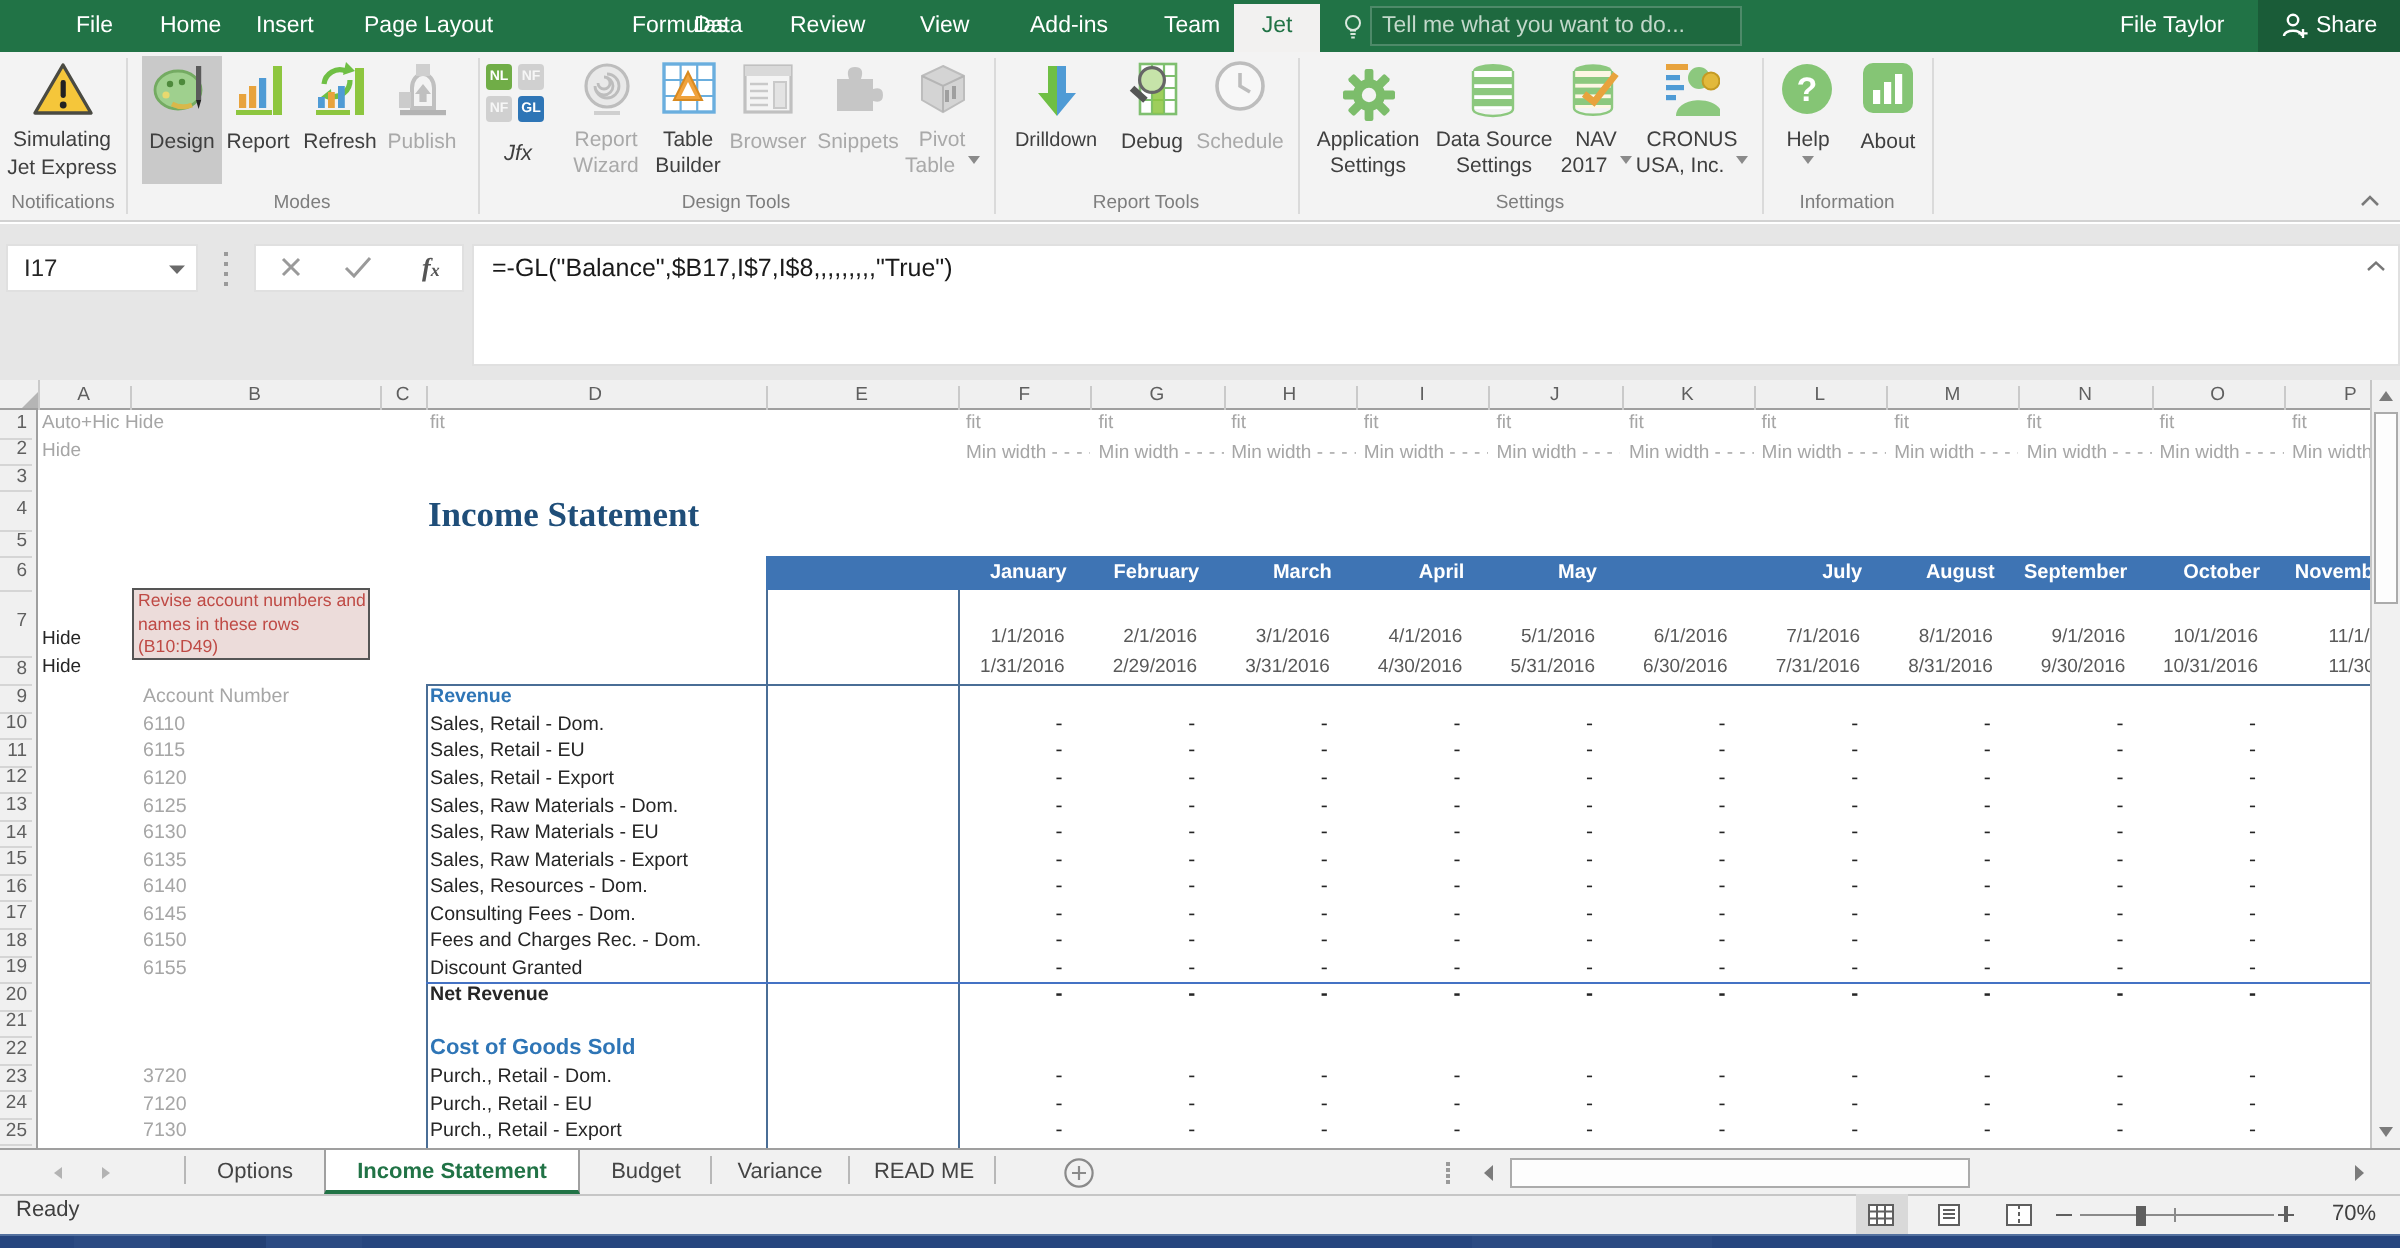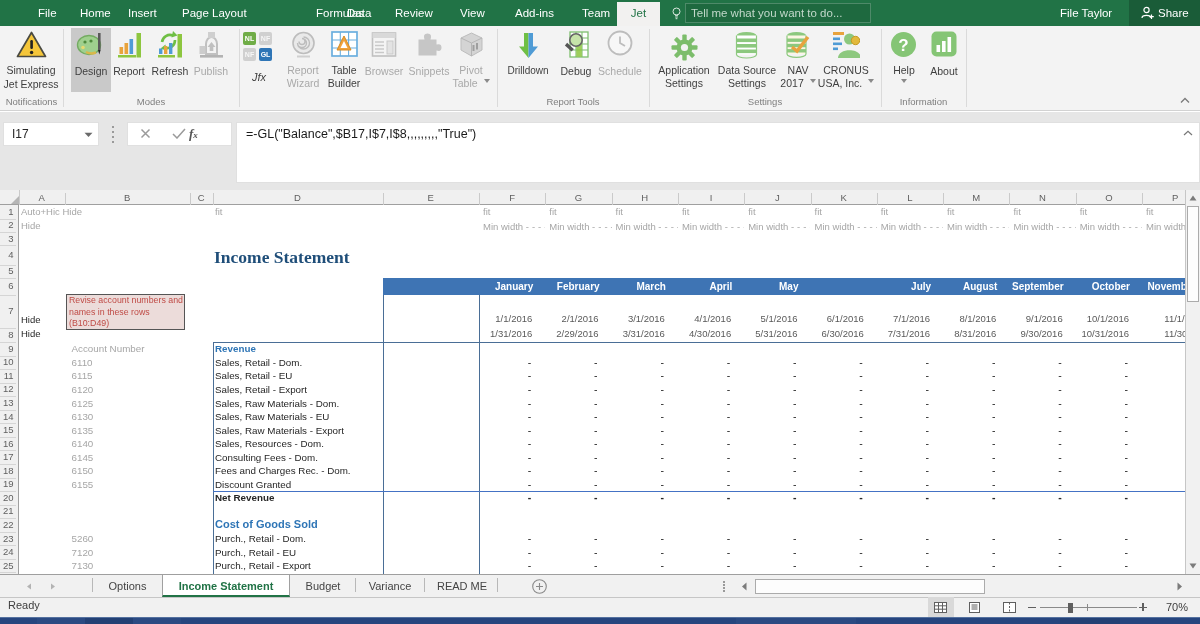--- a/index.html
+++ b/index.html
@@ -43,20 +43,21 @@
 <div class="abs" style="left:1158px;top:6px;height:14px;line-height:14px;font-size:11.5px;color:#fff;">Share</div>
 <div class="abs" style="left:0;top:26px;width:1200px;height:85px;background:#f3f3f3;border-bottom:1px solid #d2d2d2;"></div>
 <div class="abs" style="left:63px;top:29px;width:1px;height:78px;background:#dadada;"></div>
 <div class="abs" style="left:239px;top:29px;width:1px;height:78px;background:#dadada;"></div>
 <div class="abs" style="left:497px;top:29px;width:1px;height:78px;background:#dadada;"></div>
 <div class="abs" style="left:649px;top:29px;width:1px;height:78px;background:#dadada;"></div>
 <div class="abs" style="left:881px;top:29px;width:1px;height:78px;background:#dadada;"></div>
 <div class="abs" style="left:966px;top:29px;width:1px;height:78px;background:#dadada;"></div>
 <div class="abs glabel" style="left:0px;top:96px;width:63px;height:12px;line-height:12px;">Notifications</div>
 <div class="abs glabel" style="left:63px;top:96px;width:176px;height:12px;line-height:12px;">Modes</div>
+<div class="abs glabel" style="left:239px;top:96px;width:258px;height:12px;line-height:12px;">Design Tools</div>
 <div class="abs glabel" style="left:497px;top:96px;width:152px;height:12px;line-height:12px;">Report Tools</div>
 <div class="abs glabel" style="left:649px;top:96px;width:232px;height:12px;line-height:12px;">Settings</div>
 <div class="abs glabel" style="left:881px;top:96px;width:85px;height:12px;line-height:12px;">Information</div>
 <svg class="abs" style="left:1180px;top:97px;" width="10" height="7" viewBox="0 0 10 7">
       <path d="M1 5.5 L5 1.5 L9 5.5" stroke="#7a7a7a" stroke-width="1.3" fill="none"></path>
     </svg>
 <svg class="abs" style="left:15px;top:30px;" width="33" height="30" viewBox="0 0 33 30">
       <path d="M16.5 2.5 L30.5 26.5 L2.5 26.5 Z" fill="#f5c63a" stroke="#4a4a42" stroke-width="1.7" stroke-linejoin="round"></path>
       <rect x="15.3" y="10" width="2.6" height="9" rx="1.2" fill="#222"></rect>
       <circle cx="16.6" cy="22.5" r="1.7" fill="#222"></circle>
@@ -246,21 +247,21 @@
 <div class="abs" style="left:112px;top:131px;width:2px;height:2px;background:#9a9a9a;"></div>
 <div class="abs" style="left:112px;top:136px;width:2px;height:2px;background:#9a9a9a;"></div>
 <div class="abs" style="left:112px;top:141px;width:2px;height:2px;background:#9a9a9a;"></div>
 <div class="abs" style="left:127px;top:122px;width:105px;height:24px;background:#fff;border:1px solid #e0e0e0;"></div>
 <svg class="abs" style="left:140px;top:128px;" width="11" height="11" viewBox="0 0 11 11">
       <path d="M1.5 1.5 L9.5 9.5 M9.5 1.5 L1.5 9.5" stroke="#9a9a9a" stroke-width="1.5"></path>
     </svg>
 <svg class="abs" style="left:172px;top:128px;" width="14" height="11" viewBox="0 0 14 11">
       <path d="M1 6 L5 10 L13 1" stroke="#9a9a9a" stroke-width="1.5" fill="none"></path>
     </svg>
-<div class="abs" style="left:189px;top:126px;width:20px;height:16px;line-height:16px;font-size:13px;font-style:italic;color:#555;font-family:'Liberation Serif',serif;font-weight:bold;">f<span style="font-size:9px;">x</span></div>
+<div class="abs" style="left:211px;top:126px;width:20px;height:16px;line-height:16px;font-size:13px;font-style:italic;color:#555;font-family:'Liberation Serif',serif;font-weight:bold;">f<span style="font-size:9px;">x</span></div>
 <div class="abs" style="left:236px;top:122px;width:964px;height:61px;background:#fff;border:1px solid #e0e0e0;"></div>
 <div class="abs" style="left:246px;top:127px;height:15px;line-height:15px;font-size:12.5px;color:#1a1a1a;">=-GL("Balance",$B17,I$7,I$8,,,,,,,,,"True")</div>
 <svg class="abs" style="left:1183px;top:130px;" width="10" height="6" viewBox="0 0 10 6">
       <path d="M1 5 L5 1.3 L9 5" stroke="#777" stroke-width="1.2" fill="none"></path>
     </svg>
 <div class="abs" style="left:0;top:190px;width:1185px;height:384px;background:#fff;"></div>
 <div class="abs" style="left:0;top:190px;width:1185px;height:15px;background:#f0f0f0;border-bottom:1px solid #9f9f9f;"></div>
 <div class="abs" style="left:19px;top:190px;width:1px;height:15px;background:#cacaca;"></div>
 <div class="abs" style="left:64.5px;top:193px;width:1px;height:12px;background:#cacaca;"></div>
 <div class="abs" style="left:19.0px;top:191px;width:45.5px;height:13px;line-height:13px;font-size:9.5px;color:#5f5f5f;text-align:center;overflow:hidden;">A</div>
@@ -423,21 +424,21 @@
 <div class="abs" style="left:71.5px;top:355.8px;height:13px;line-height:13px;font-size:9.8px;color:#a6a6a6;white-space:nowrap;">6110</div>
 <div class="abs" style="left:71.5px;top:369.4px;height:13px;line-height:13px;font-size:9.8px;color:#a6a6a6;white-space:nowrap;">6115</div>
 <div class="abs" style="left:71.5px;top:382.9px;height:13px;line-height:13px;font-size:9.8px;color:#a6a6a6;white-space:nowrap;">6120</div>
 <div class="abs" style="left:71.5px;top:396.5px;height:13px;line-height:13px;font-size:9.8px;color:#a6a6a6;white-space:nowrap;">6125</div>
 <div class="abs" style="left:71.5px;top:410.0px;height:13px;line-height:13px;font-size:9.8px;color:#a6a6a6;white-space:nowrap;">6130</div>
 <div class="abs" style="left:71.5px;top:423.6px;height:13px;line-height:13px;font-size:9.8px;color:#a6a6a6;white-space:nowrap;">6135</div>
 <div class="abs" style="left:71.5px;top:437.1px;height:13px;line-height:13px;font-size:9.8px;color:#a6a6a6;white-space:nowrap;">6140</div>
 <div class="abs" style="left:71.5px;top:450.7px;height:13px;line-height:13px;font-size:9.8px;color:#a6a6a6;white-space:nowrap;">6145</div>
 <div class="abs" style="left:71.5px;top:464.2px;height:13px;line-height:13px;font-size:9.8px;color:#a6a6a6;white-space:nowrap;">6150</div>
 <div class="abs" style="left:71.5px;top:477.8px;height:13px;line-height:13px;font-size:9.8px;color:#a6a6a6;white-space:nowrap;">6155</div>
-<div class="abs" style="left:71.5px;top:532.0px;height:13px;line-height:13px;font-size:9.8px;color:#a6a6a6;white-space:nowrap;">5260</div>
+<div class="abs" style="left:71.5px;top:532.0px;height:13px;line-height:13px;font-size:9.8px;color:#a6a6a6;white-space:nowrap;">3720</div>
 <div class="abs" style="left:71.5px;top:545.5px;height:13px;line-height:13px;font-size:9.8px;color:#a6a6a6;white-space:nowrap;">7120</div>
 <div class="abs" style="left:71.5px;top:559.1px;height:13px;line-height:13px;font-size:9.8px;color:#a6a6a6;white-space:nowrap;">7130</div>
 <div class="abs" style="left:215px;top:342.3px;height:13px;line-height:13px;font-size:9.8px;color:#2e75b6;font-weight:bold;white-space:nowrap;">Revenue</div>
 <div class="abs" style="left:215px;top:355.8px;height:13px;line-height:13px;font-size:9.8px;color:#262626;font-weight:normal;white-space:nowrap;">Sales, Retail - Dom.</div>
 <div class="abs" style="left:215px;top:369.4px;height:13px;line-height:13px;font-size:9.8px;color:#262626;font-weight:normal;white-space:nowrap;">Sales, Retail - EU</div>
 <div class="abs" style="left:215px;top:382.9px;height:13px;line-height:13px;font-size:9.8px;color:#262626;font-weight:normal;white-space:nowrap;">Sales, Retail - Export</div>
 <div class="abs" style="left:215px;top:396.5px;height:13px;line-height:13px;font-size:9.8px;color:#262626;font-weight:normal;white-space:nowrap;">Sales, Raw Materials - Dom.</div>
 <div class="abs" style="left:215px;top:410.0px;height:13px;line-height:13px;font-size:9.8px;color:#262626;font-weight:normal;white-space:nowrap;">Sales, Raw Materials - EU</div>
 <div class="abs" style="left:215px;top:423.6px;height:13px;line-height:13px;font-size:9.8px;color:#262626;font-weight:normal;white-space:nowrap;">Sales, Raw Materials - Export</div>
 <div class="abs" style="left:215px;top:437.1px;height:13px;line-height:13px;font-size:9.8px;color:#262626;font-weight:normal;white-space:nowrap;">Sales, Resources - Dom.</div>

